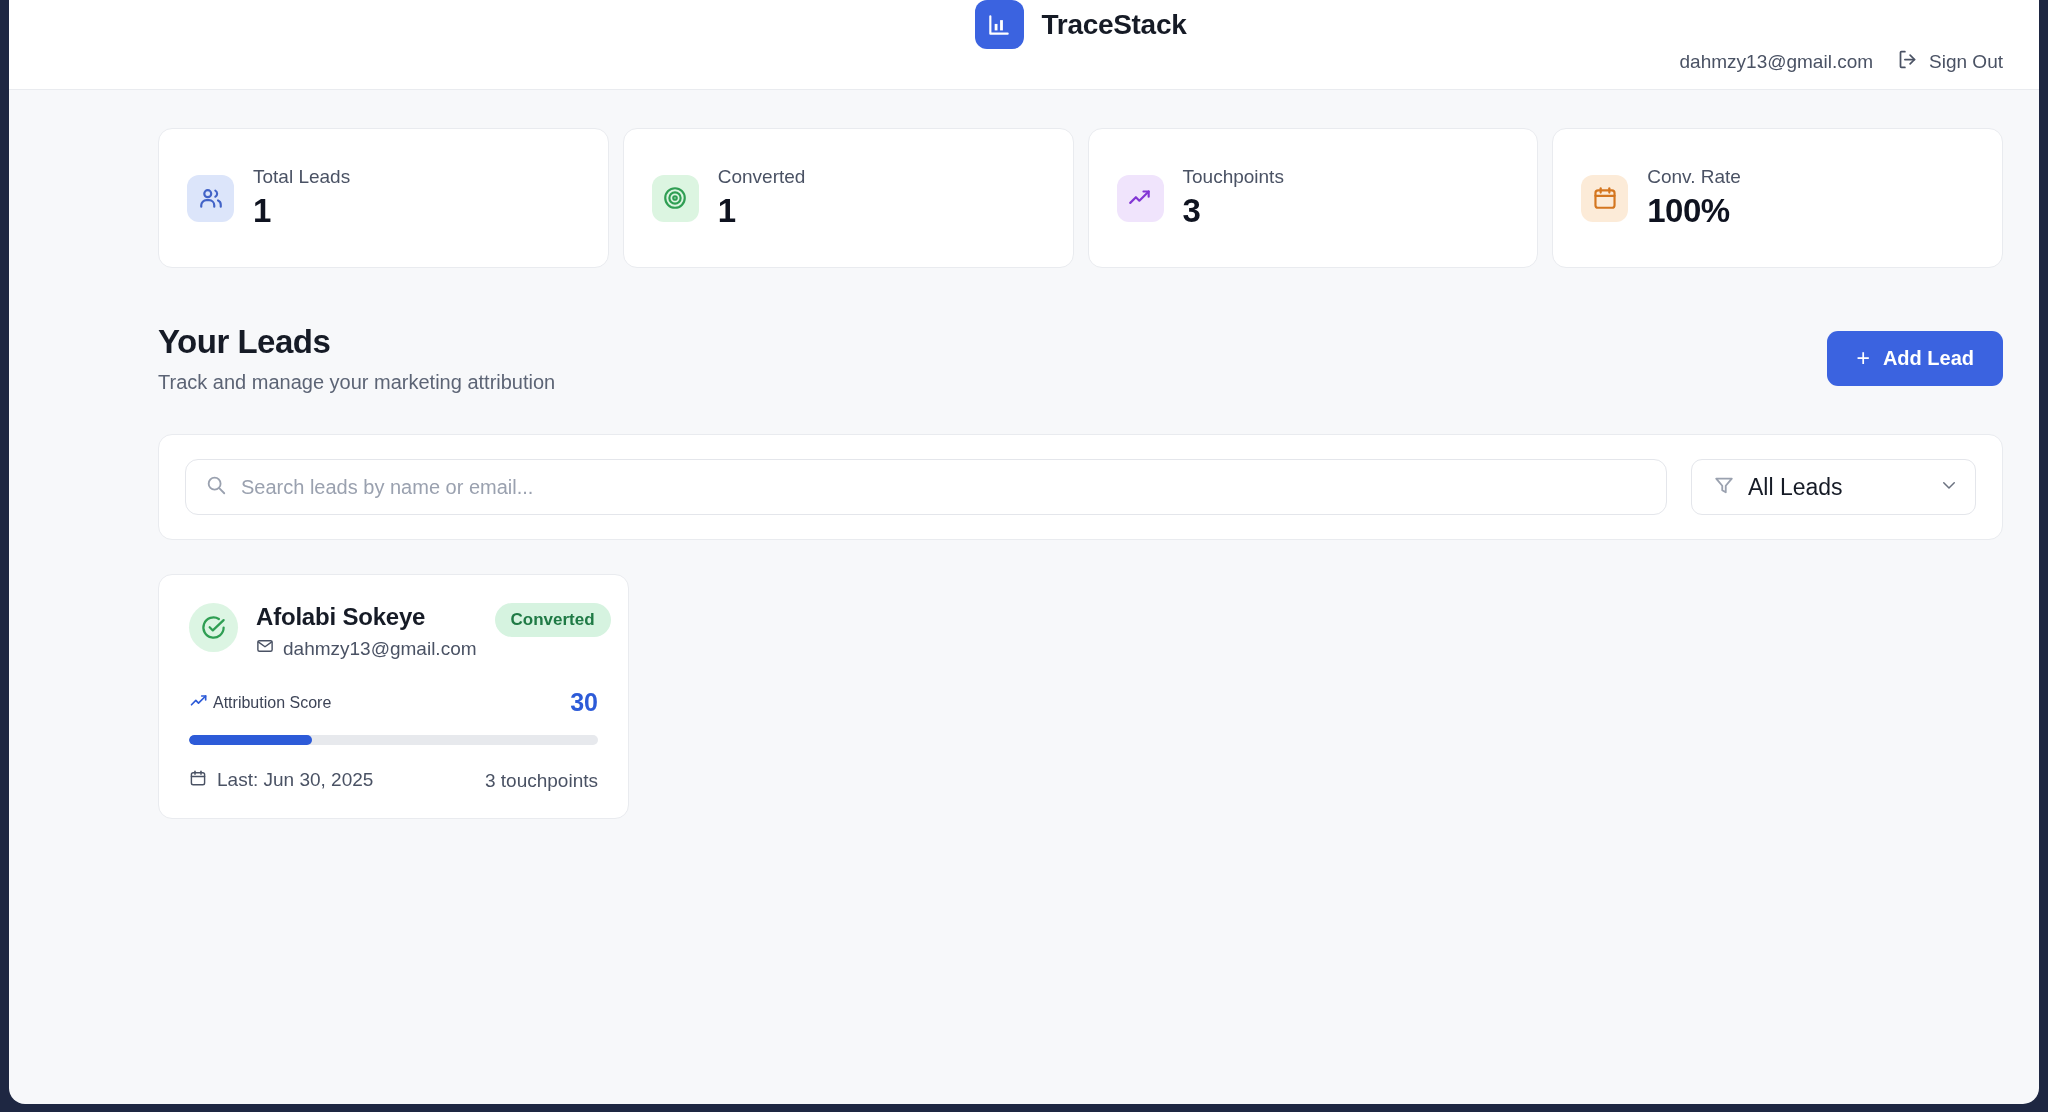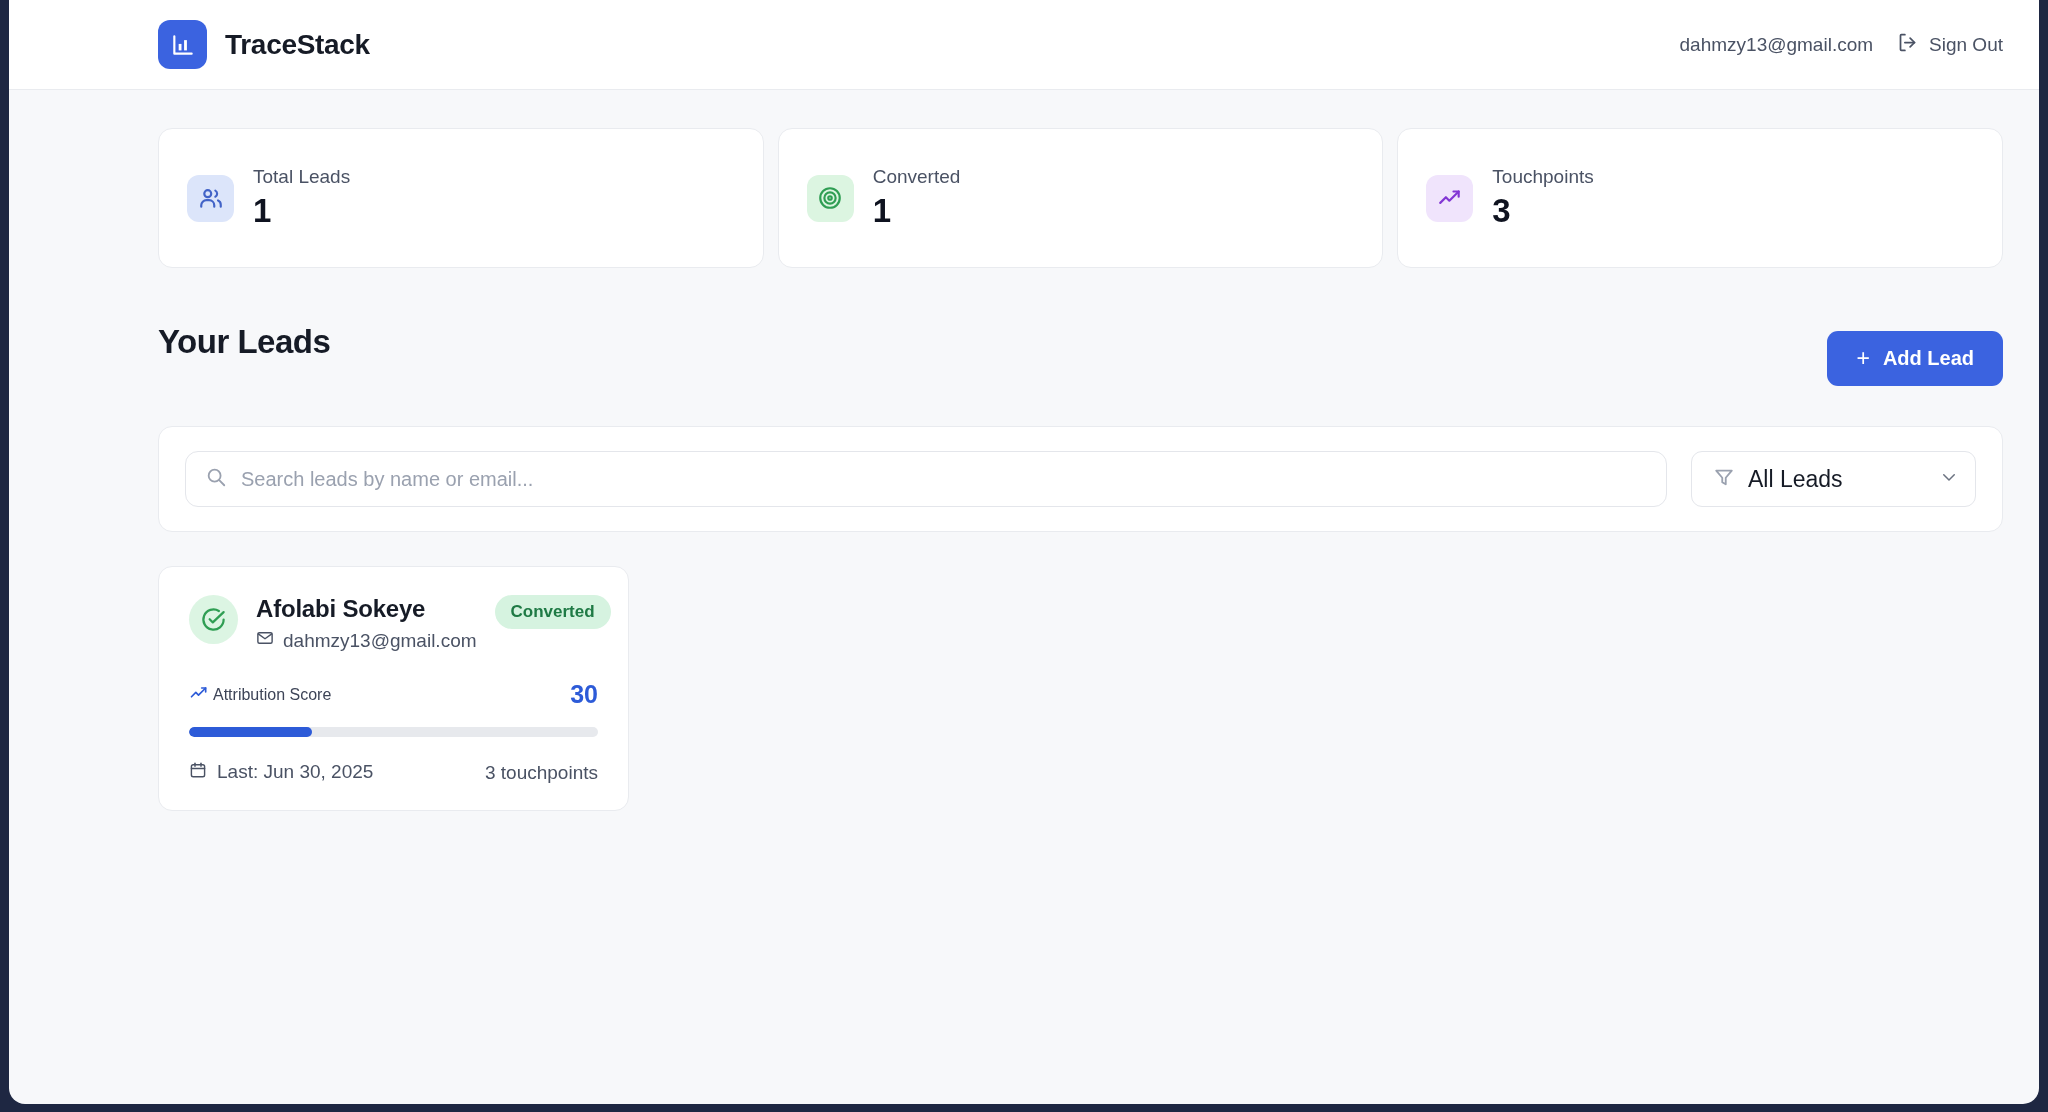--- a/index.html
+++ b/index.html
@@ -33,20 +33,21 @@
 
   
   .header {
     height: 90px;
     background: #ffffff;
     border-bottom: 1px solid #e9ebef;
     display: flex;
     align-items: center;
     padding: 0 36px 0 149px;
     position: relative;
+    flex-direction: column;
   }
   .brand { display: flex; align-items: center; gap: 18px; }
   .logo-box {
     width: 49px; height: 49px;
     background: #3b63e0;
     border-radius: 12px;
     display: flex; align-items: center; justify-content: center;
   }
   .brand-name {
     font-size: 28px;
@@ -301,26 +302,41 @@
               <path d="M3 16.5l5.2-5.2 3.2 3.2L20 6"></path>
               <path d="M15.2 6H20v4.8"></path>
             </svg>
           </div>
           <div>
             <div class="stat-label">Touchpoints</div>
             <div class="stat-value">3</div>
           </div>
         </div>
 
+        <div class="stat-card">
+          <div class="stat-ico" style="background:#fcebd8">
+            <svg width="26" height="26" viewBox="0 0 24 24" fill="none" stroke="#d4761f" stroke-width="2" stroke-linecap="round" stroke-linejoin="round">
+              <rect x="3.2" y="5" width="17.6" height="16" rx="2.4"></rect>
+              <path d="M3.2 10h17.6"></path>
+                <path d="M8 3v4"></path>
+                <path d="M16 3v4"></path>
+            </svg>
+          </div>
+          <div>
+            <div class="stat-label">Conv. Rate</div>
+            <div class="stat-value">100%</div>
+          </div>
+        </div>
 
       </div>
 
       <div class="sec-head">
         <div>
           <div class="sec-title">Your Leads</div>
+          <div class="sec-sub">Track and manage your marketing attribution</div>
         </div>
         <button class="add-btn">
           <span class="plus">+</span>
           <span>Add Lead</span>
         </button>
       </div>
 
       <div class="search-panel">
         <div class="search-wrap">
           <span class="search-ico">

